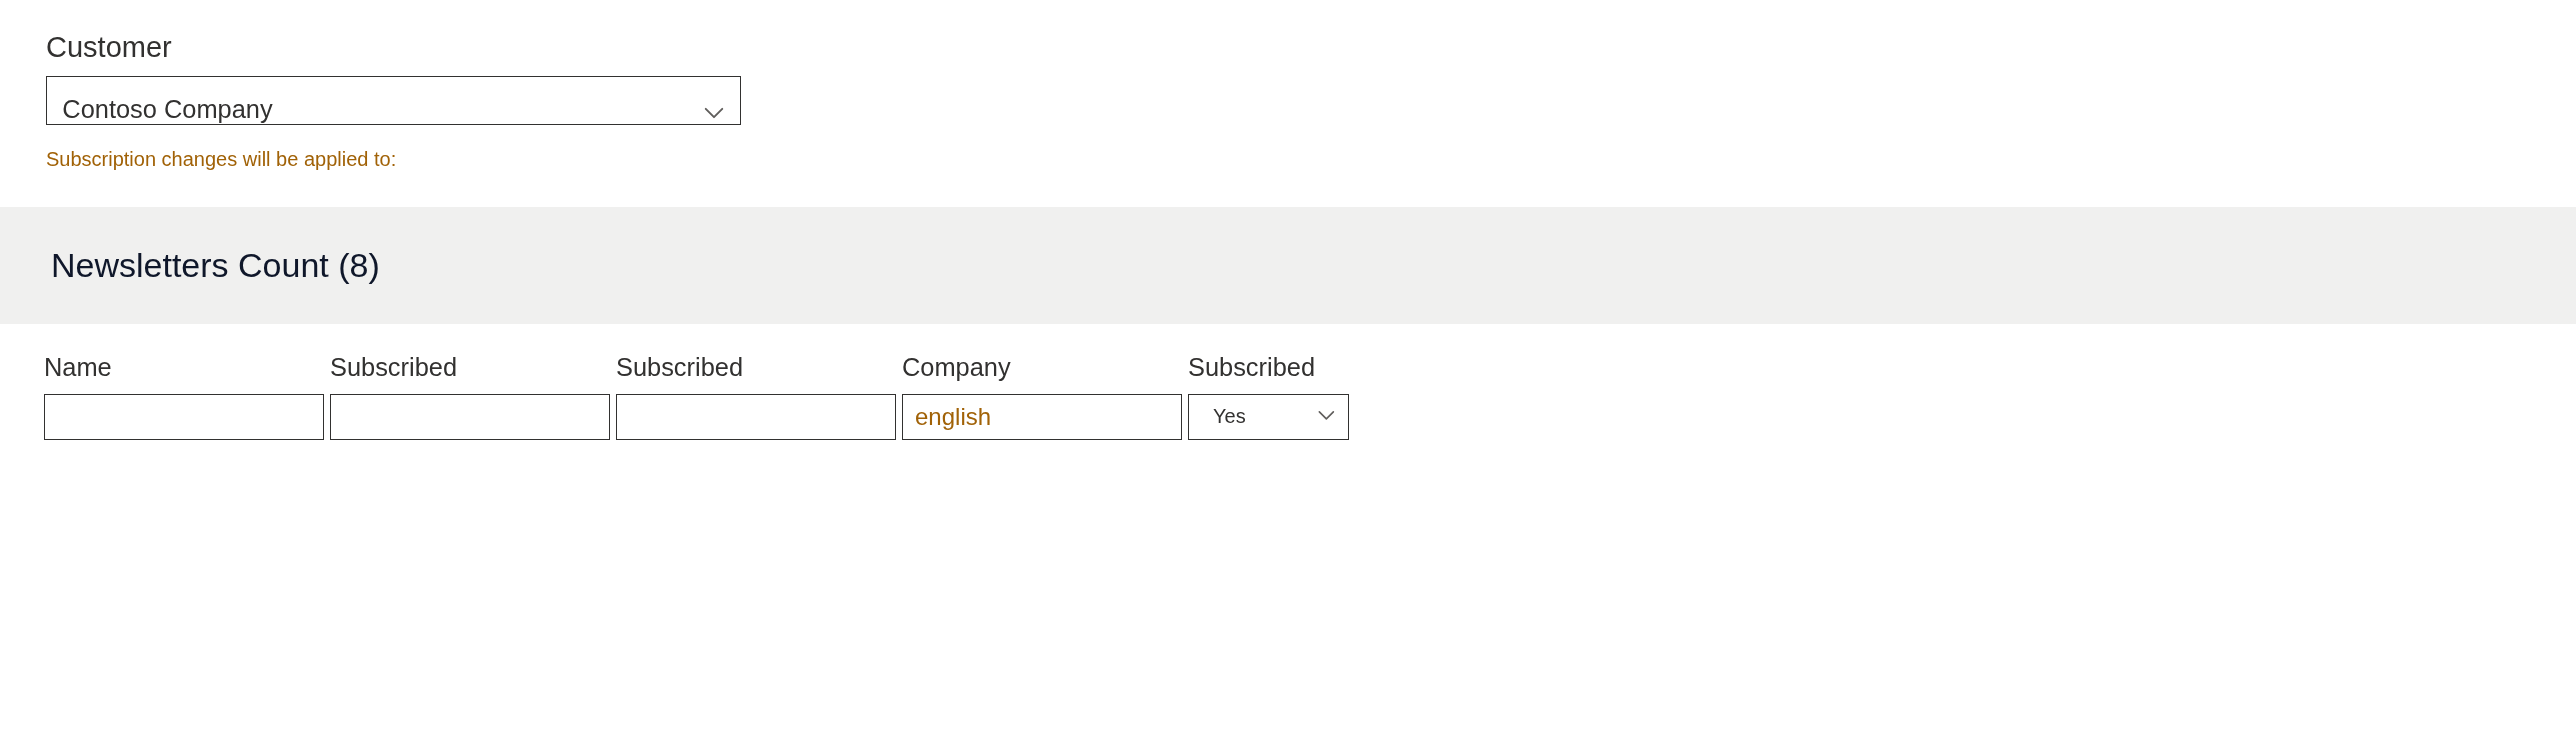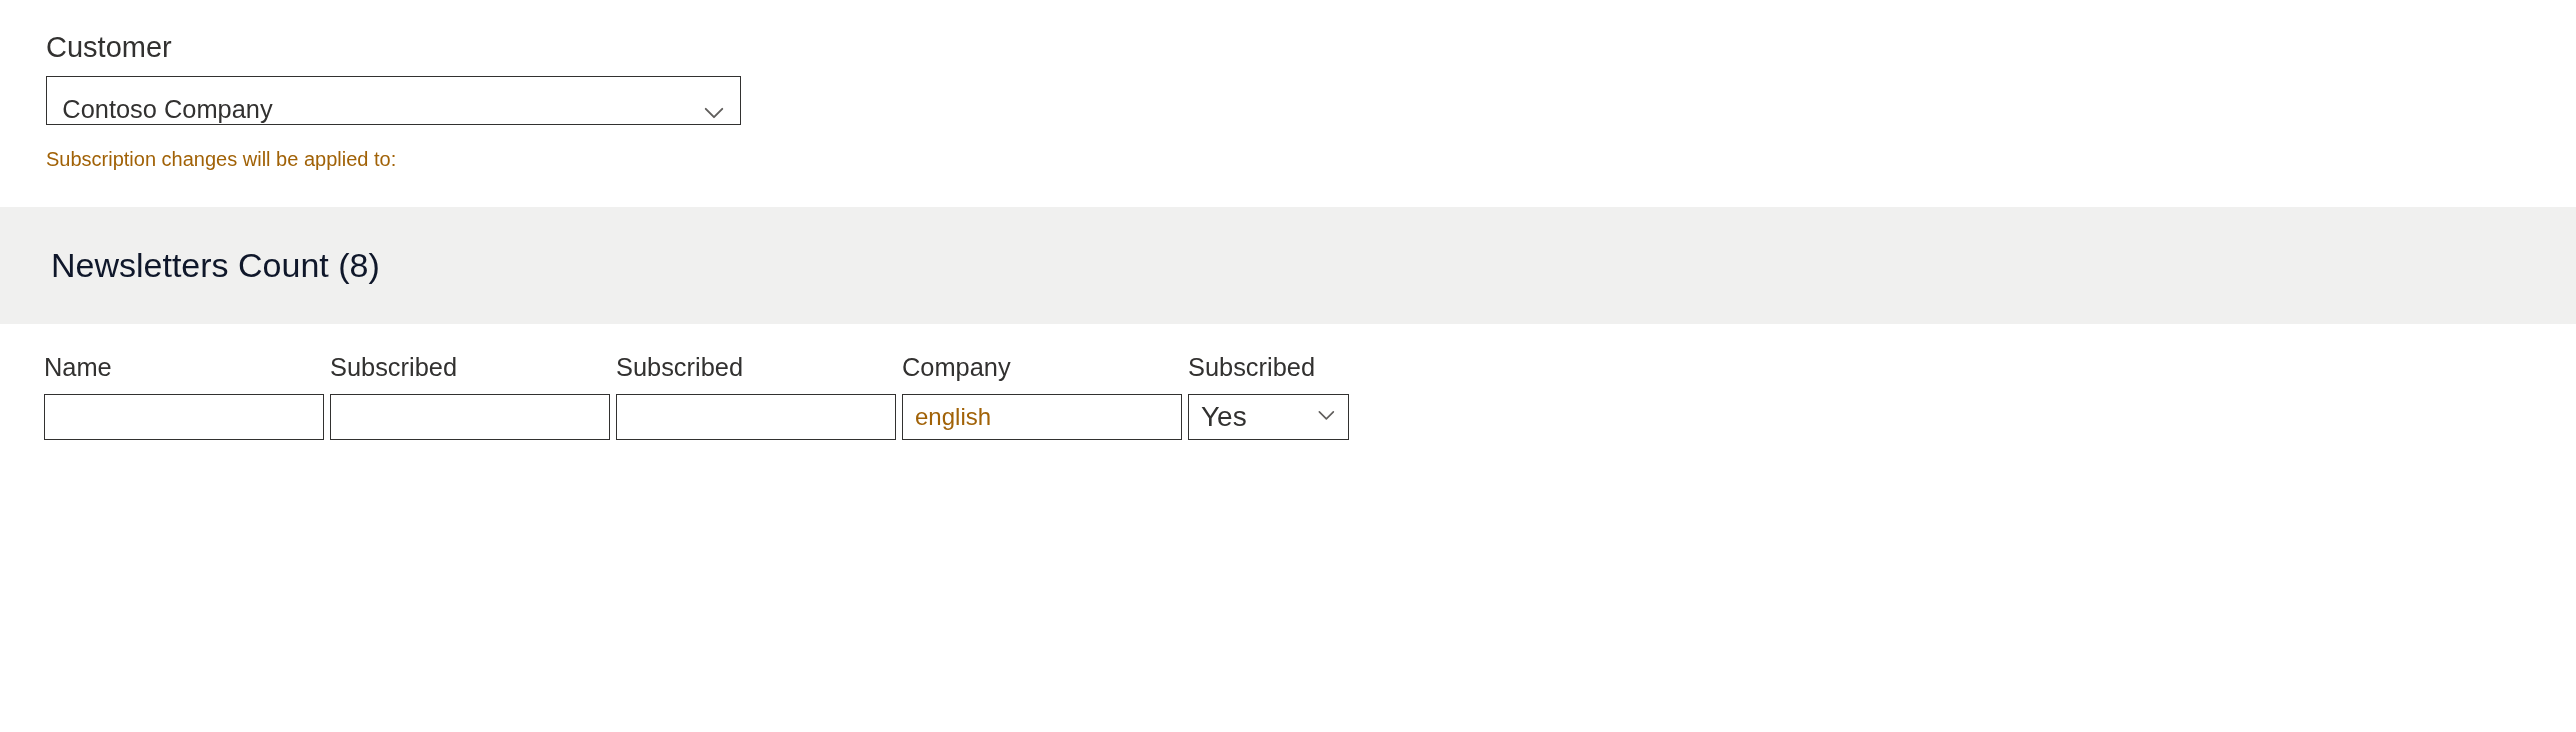--- a/index.html
+++ b/index.html
@@ -81,21 +81,21 @@
     .filter-select-wrap {
       position: relative;
       height: 46px;
       border: 1.7px solid #323130;
       display: flex;
       align-items: center;
       padding: 0 12px;
       background: #fff;
       cursor: pointer;
     }
-    .filter-select-wrap .sel-value { flex: 1; font-size: 28px; }
+    .filter-select-wrap .sel-value { flex: 1; font-size: 20px; margin-left: 12px; }
   </style>
 </head>
 <body>
 
 <div class="content">
   <label class="field-label">Customer</label>
   <div class="dropdown">
     <span class="dd-value">Contoso Company</span>
     <span class="dd-chevron">
       <svg width="22" height="22" viewBox="0 0 16 16">

